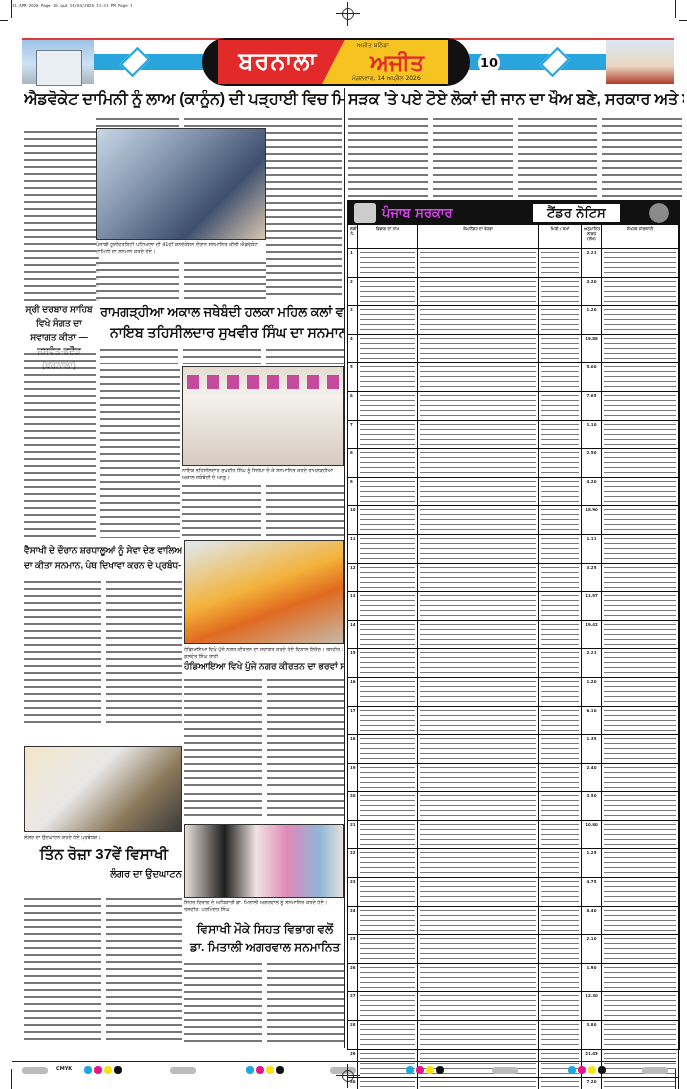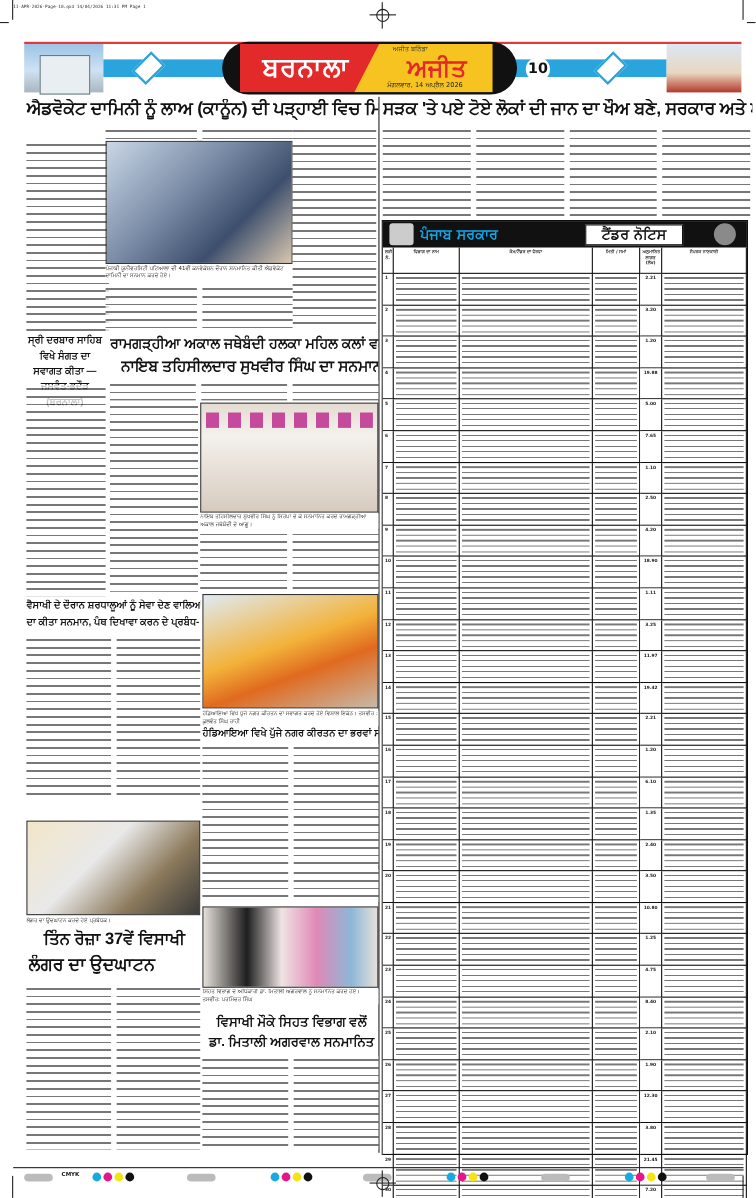--- a/index.html
+++ b/index.html
@@ -31,21 +31,21 @@
 .cols{position:absolute;display:flex;gap:5px}
 .col{flex:1;background:repeating-linear-gradient(#fff 0,#fff 3px,#4a4a4a 3px,#4a4a4a 4.6px,#fff 4.6px,#fff 7px);opacity:.75}
 .img{position:absolute;border:1px solid #333;overflow:hidden}
 .cap{position:absolute;font-size:5px;color:#222;background:#fff;line-height:7px;overflow:hidden}
 .rule-v{position:absolute;width:1px;background:#222}
 .rule-h{position:absolute;height:1px;background:#222}
 
 .tender{position:absolute;left:347px;top:200px;width:333px;height:850px;border:1px solid #111}
 .tender .th{height:24px;background:#111;display:flex;align-items:center;position:relative}
 .tender .emb{width:22px;height:20px;margin:0 6px;background:#ccc;border-radius:3px}
-.tender .pb{color:#0ea5e9;font-size:13px;font-weight:bold;flex:0 0 120px}
+.tender .pb{color:#d946ef;font-size:13px;font-weight:bold;flex:0 0 120px}
 .tender .tn{background:#fff;color:#111;font-size:13px;font-weight:bold;padding:1px 14px;border:1px solid #111;margin-left:30px}
 .tender .logo{position:absolute;right:10px;top:2px;width:20px;height:20px;border-radius:50%;background:#8a8a8a}
 .tgrid{display:grid;grid-template-columns:10px 60px 121px 43px 20px 1fr;font-size:4px}
 .tgrid div{border-right:1px solid #111;border-bottom:1px solid #111;padding:1px 2px;overflow:hidden;line-height:5px;color:#222}
 .tgrid .h{height:24px;font-weight:bold;text-align:center}
 .tgrid .r{height:28.6px;background:repeating-linear-gradient(#fff 0,#fff 2px,#777 2px,#777 3.2px,#fff 3.2px,#fff 5px) content-box}
 .tgrid .n{background:#fff;font-weight:bold}
 
 .cbar{position:absolute;top:1066px;height:10px;display:flex;gap:2px}
 .dot{width:8px;height:8px;border-radius:50%}
@@ -140,21 +140,21 @@
 <div class="cap" style="left:184px;top:646px;width:160px;height:14px">ਹੰਡਿਆਇਆ ਵਿਖੇ ਪੁੱਜੇ ਨਗਰ ਕੀਰਤਨ ਦਾ ਸਵਾਗਤ ਕਰਦੇ ਹੋਏ ਵਿਸ਼ਾਲ ਇਕੱਠ। ਤਸਵੀਰ : ਕੁਲਵੰਤ ਸਿੰਘ ਰਾਹੀ</div>
 <div class="hl" style="left:184px;top:661px;width:160px;font-size:9px">ਹੰਡਿਆਇਆ ਵਿਖੇ ਪੁੱਜੇ ਨਗਰ ਕੀਰਤਨ ਦਾ ਭਰਵਾਂ ਸਵਾਗਤ</div>
 <div class="cols" style="left:184px;top:676px;width:160px;height:110px">
     <div class="col"></div>
     <div class="col"></div>
   </div>
 
 <div class="img" style="left:24px;top:746px;width:158px;height:86px;background:linear-gradient(135deg,#f2e6c9,#e9e9e9 40%,#8c7a5c 70%,#3a3a3a)"></div>
 <div class="cap" style="left:24px;top:834px;width:158px;height:8px">ਲੰਗਰ ਦਾ ਉਦਘਾਟਨ ਕਰਦੇ ਹੋਏ ਪ੍ਰਬੰਧਕ।</div>
 <div class="hl" style="left:26px;top:845px;width:156px;font-size:15px;text-align:center">ਤਿੰਨ ਰੋਜ਼ਾ 37ਵੇਂ ਵਿਸਾਖੀ</div>
-<div class="hl" style="left:26px;top:868px;width:156px;font-size:16px;text-align:left">ਲੰਗਰ ਦਾ ਉਦਘਾਟਨ</div>
+<div class="hl" style="left:26px;top:868px;width:156px;font-size:10px;text-align:right">ਲੰਗਰ ਦਾ ਉਦਘਾਟਨ</div>
 <div class="cols" style="left:24px;top:895px;width:158px;height:150px">
     <div class="col"></div>
     <div class="col"></div>
   </div>
 
 <div class="cols" style="left:184px;top:790px;width:160px;height:30px">
     <div class="col"></div>
     <div class="col"></div>
   </div>
 <div class="img" style="left:184px;top:824px;width:160px;height:74px;background:linear-gradient(90deg,#e6e0da,#1e1e1e 25%,#efe3e3 45%,#e089b7 65%,#8db7d8 85%,#e6e0da)"></div>

